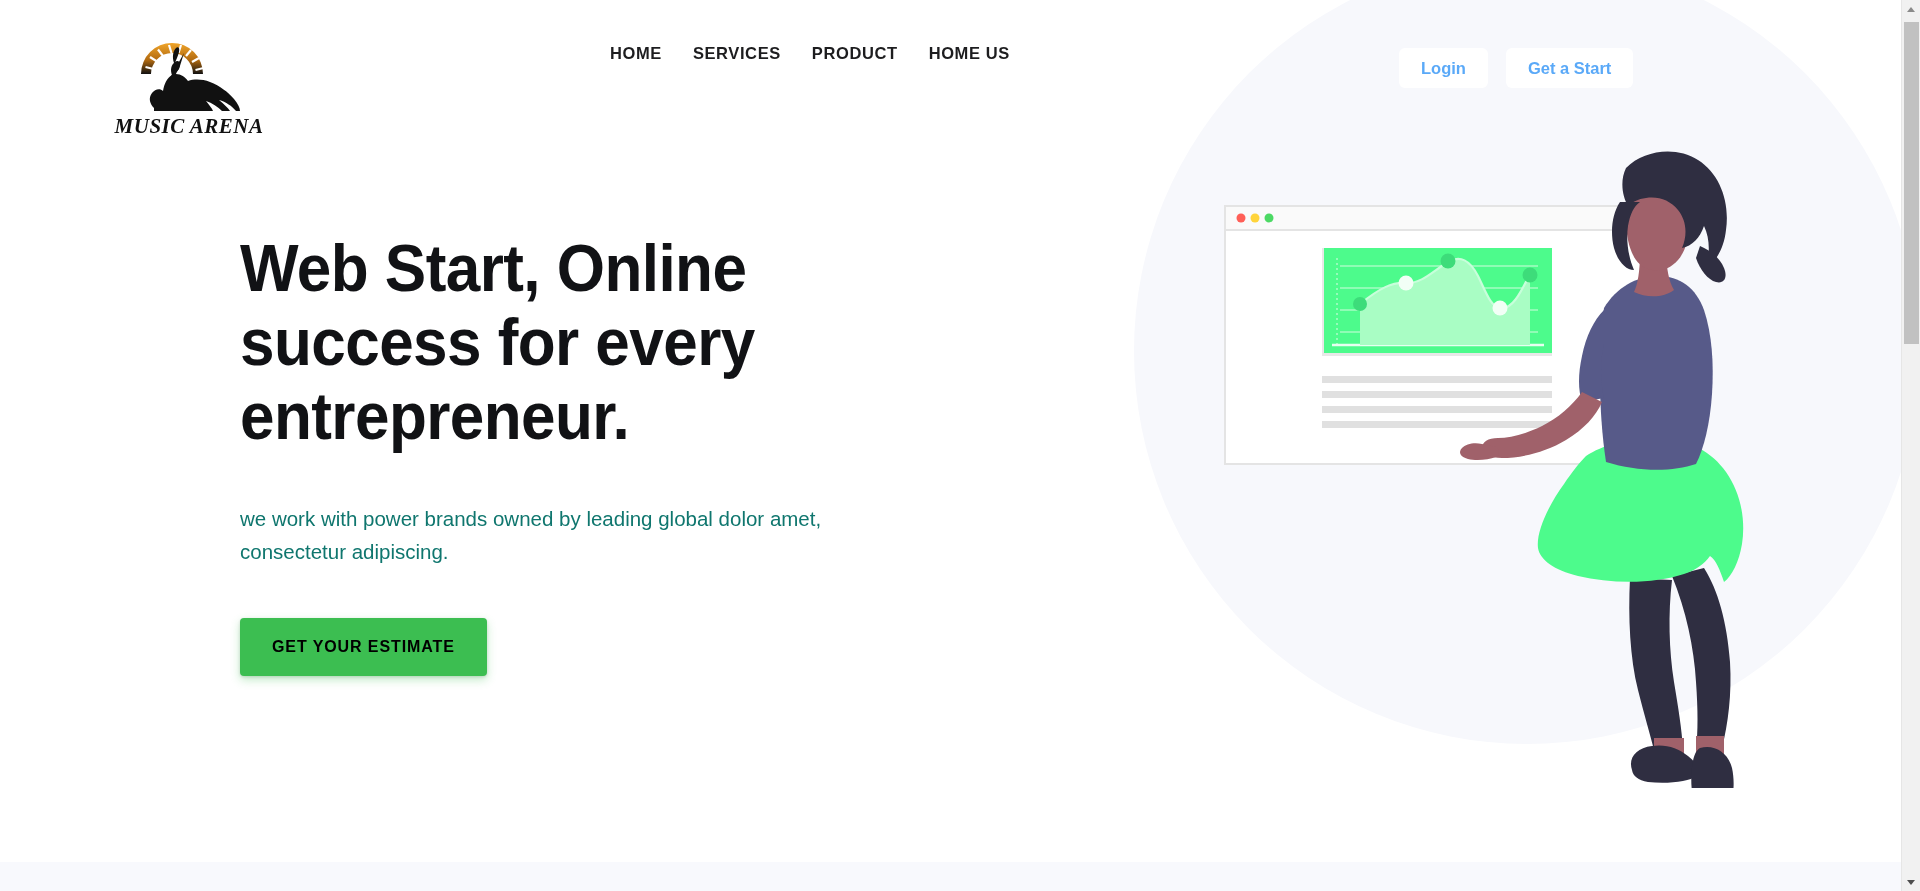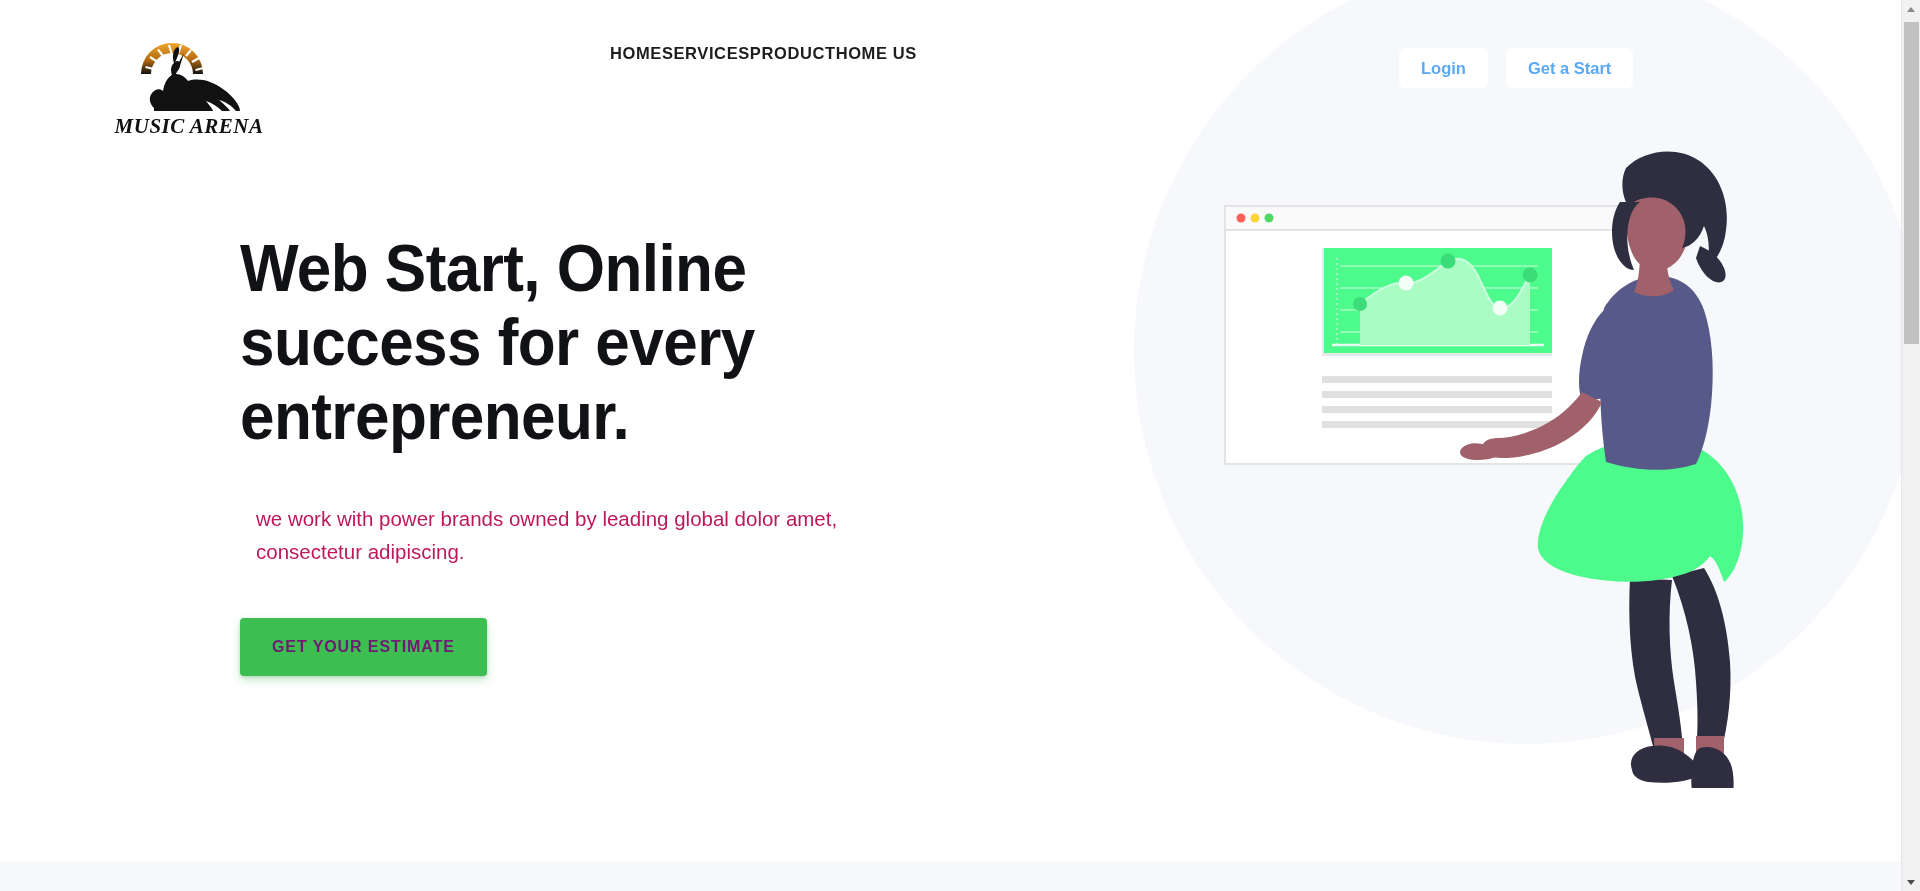--- a/index.html
+++ b/index.html
@@ -60,20 +60,21 @@
   }
   .logo svg { display: block; }
 
   
   .main-nav {
     position: absolute;
     left: 610px;
     top: 45px;
     display: flex;
     align-items: center;
+    gap: 31px;
   }
   .nav-link {
     font-family: "Liberation Sans", sans-serif;
     font-size: 16.5px;
     font-weight: 600;
     letter-spacing: 0.6px;
     color: #1d1d1f;
     text-decoration: none;
     white-space: nowrap;
     line-height: 1;
@@ -125,35 +126,34 @@
     transform: scaleX(0.94);
     transform-origin: left top;
     white-space: pre-line;
   }
   .hero-sub {
     margin-top: 48px;
     font-family: "Liberation Sans", sans-serif;
     font-size: 20.5px;
     font-weight: 400;
     line-height: 1.62;
-    color: #be185d;
+    color: #0f766e;
     white-space: pre-line;
-    margin-left: 16px;
   }
   .hero-cta {
     display: inline-flex;
     align-items: center;
     justify-content: center;
     margin-top: 50px;
     height: 58px;
     padding: 0 32px;
     border: none;
     border-radius: 4px;
     background: #3cbe51;
-    color: #701a75;
+    color: #000000;
     font-family: "Liberation Sans", sans-serif;
     font-size: 16px;
     font-weight: 700;
     letter-spacing: 0.9px;
     line-height: 1;
     white-space: nowrap;
     cursor: pointer;
     box-shadow: 0 4px 10px rgba(60,190,81,0.30), 0 1px 3px rgba(0,0,0,0.14);
   }
 

